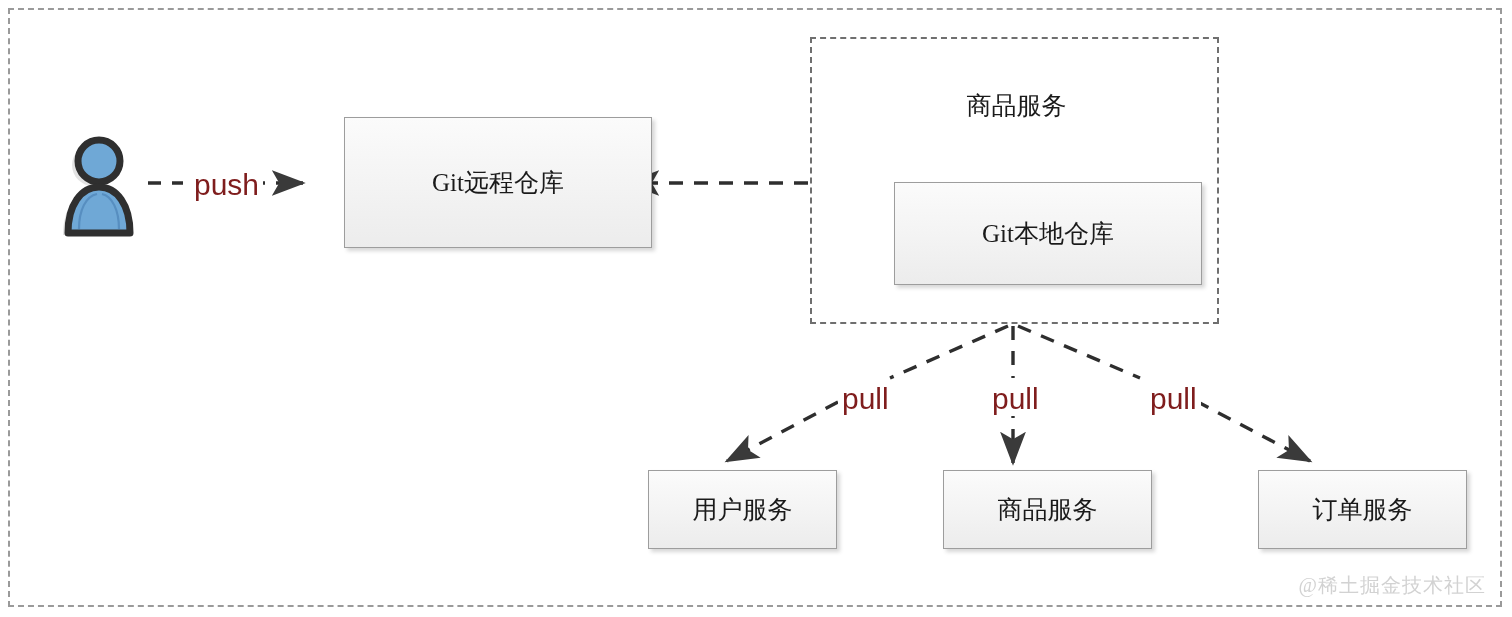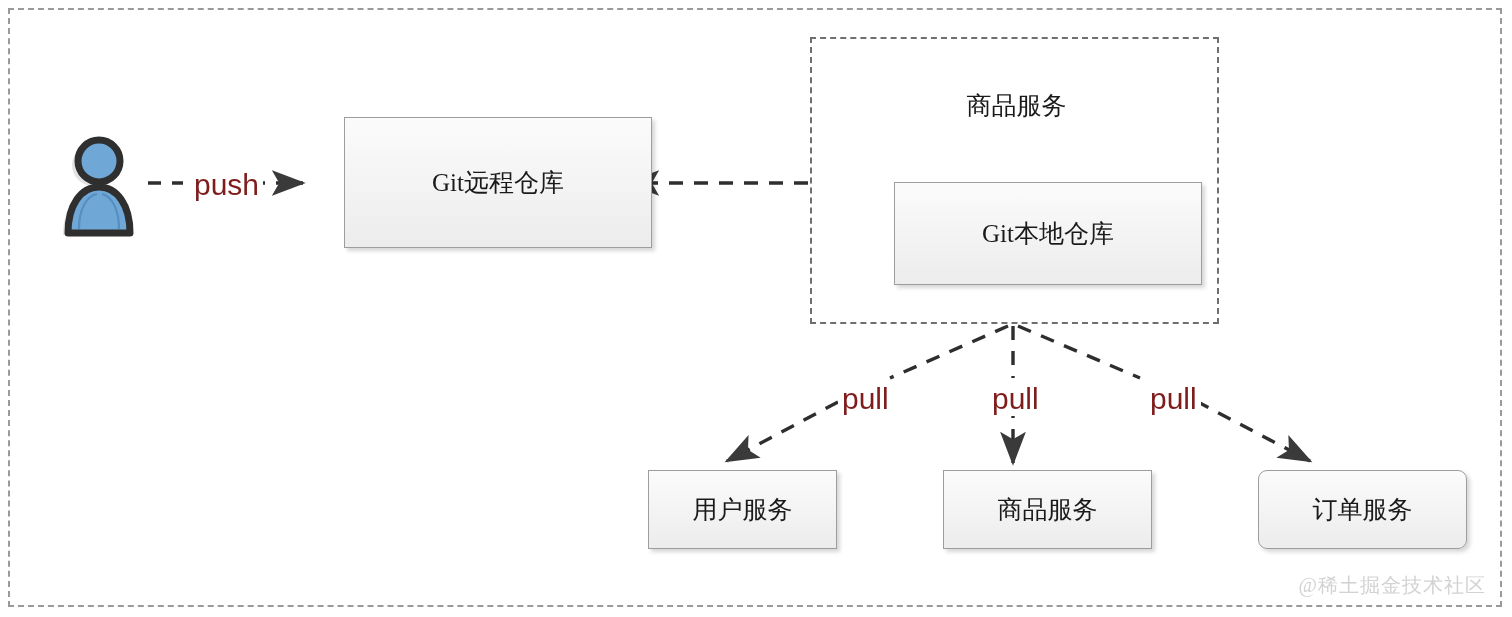--- a/index.html
+++ b/index.html
@@ -68,21 +68,21 @@
   }
   #box-git-local .node-label { font-size: 25px; }
 
   #box-user-service {
     left: 614px; top: 470px; width: 189px; height: 79px;
   }
   #box-product-service {
     left: 909px; top: 470px; width: 209px; height: 79px;
   }
   #box-order-service {
-    left: 1224px; top: 470px; width: 209px; height: 79px; border-radius: 9px;
+    left: 1224px; top: 470px; width: 209px; height: 79px;
   }
   #box-user-service .node-label,
   #box-product-service .node-label,
   #box-order-service .node-label { font-size: 25px; }
 
   
   #config-center {
     position: absolute;
     left: 810px; top: 37px; width: 409px; height: 287px;
     box-sizing: border-box;

